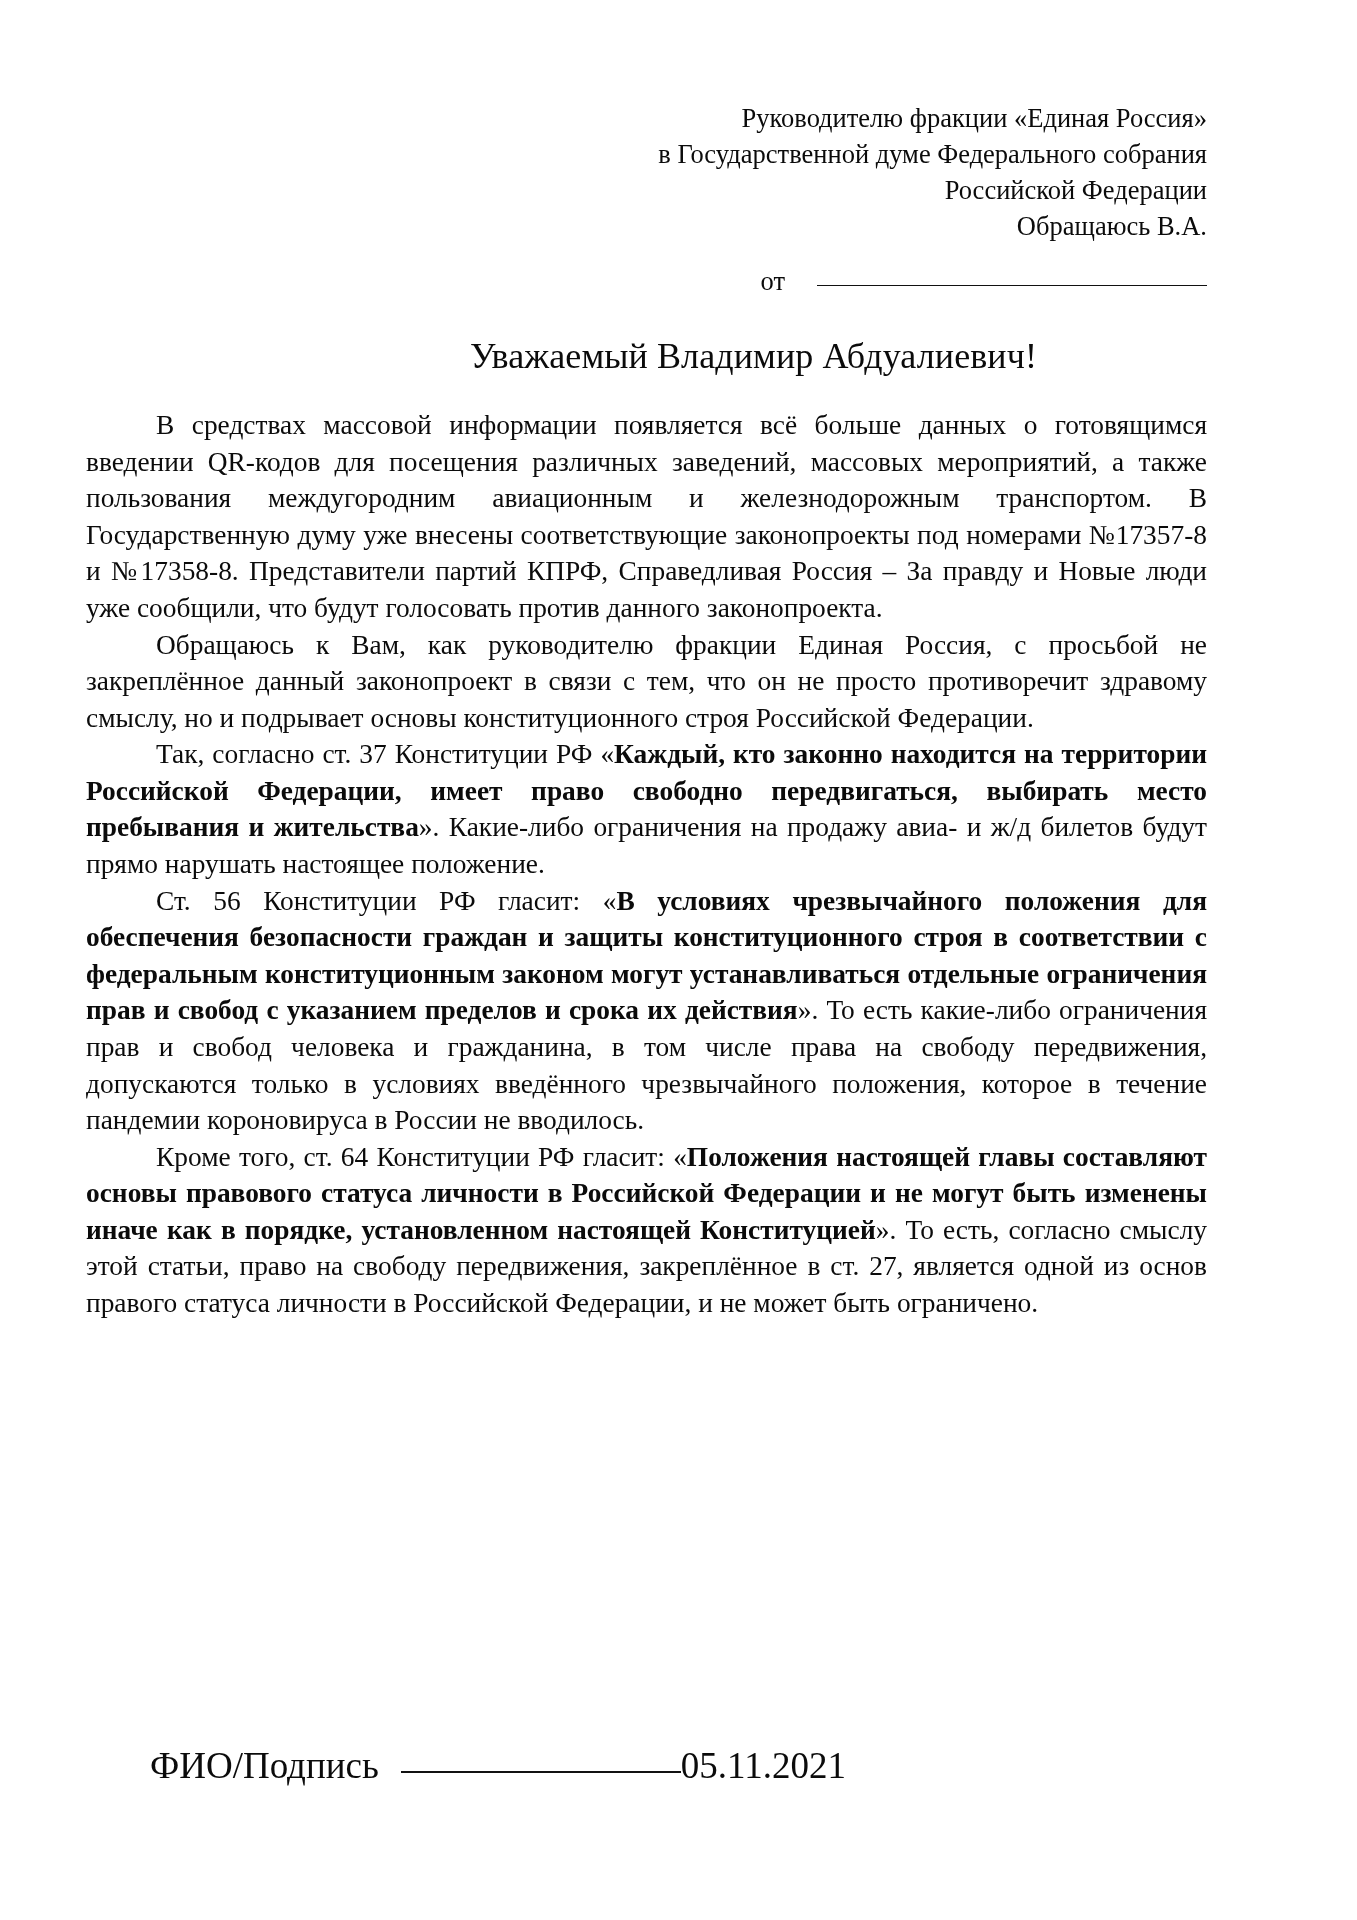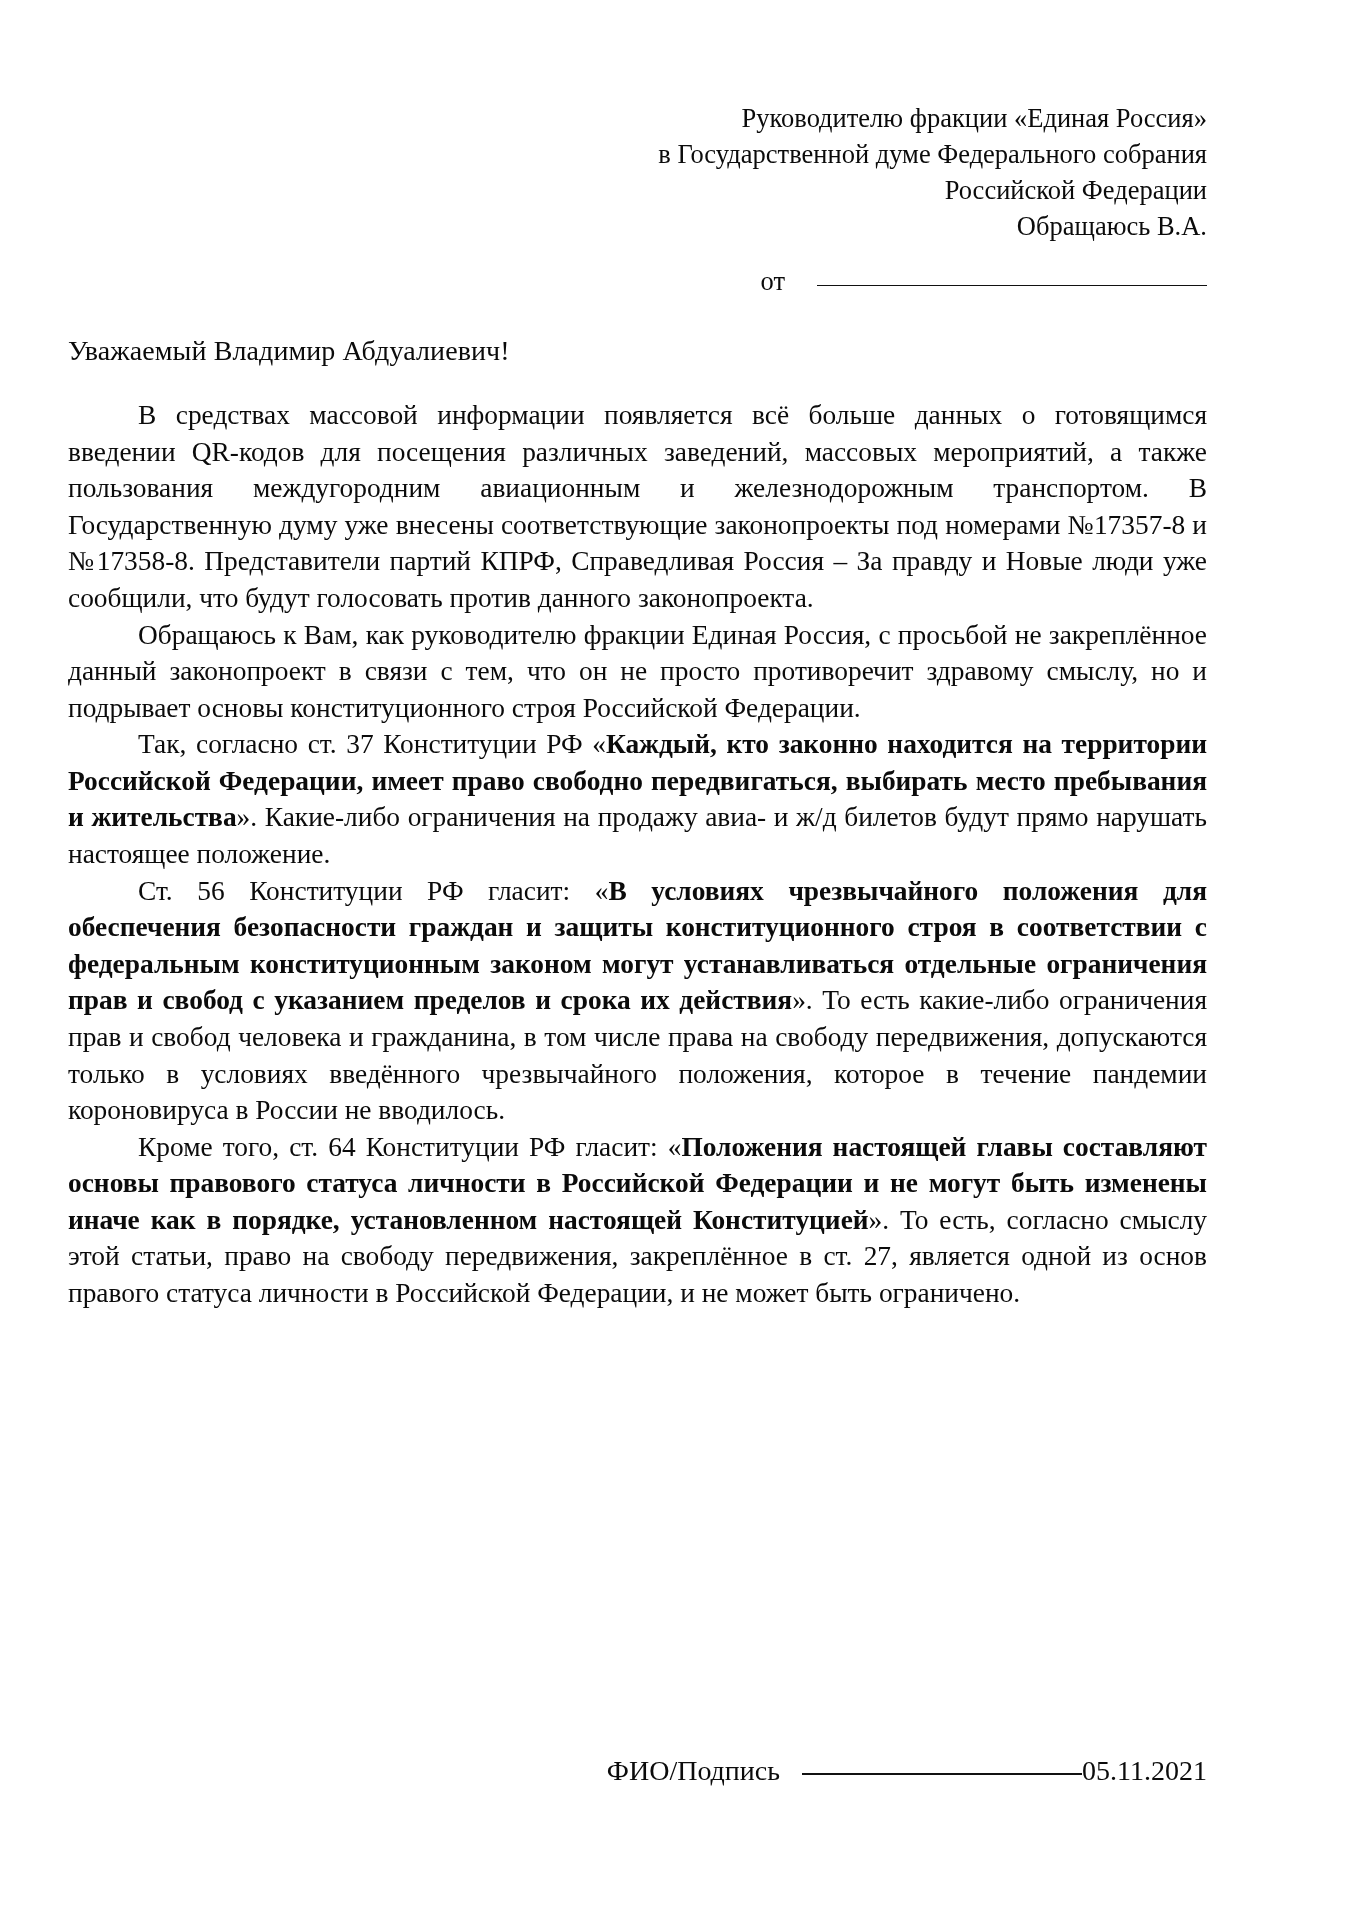--- a/index.html
+++ b/index.html
@@ -10,21 +10,21 @@
   body {
     font-family: "Liberation Serif", "DejaVu Serif", serif;
     color: #0b0b0b;
   }
   .page {
     position: relative;
     width: 1357px;
     height: 1920px;
     background: #ffffff;
     box-sizing: border-box;
-    padding: 100px 150px 0 68px;
+    padding: 100px 150px 0 86px;
     overflow: hidden;
   }
   
   .addressee {
     margin-left: auto;
     width: 560px;
     text-align: right;
     font-size: 26.5px;
     line-height: 1.36;
   }
@@ -46,22 +46,22 @@
     width: 390px;
     border-bottom: 1.6px solid #111;
     height: 1px;
     position: relative;
     top: -4px;
   }
 
   
   .salutation {
     margin-top: 38px;
-    text-align: left;
-    font-size: 28px;
+    text-align: right;
+    font-size: 36px;
     letter-spacing: 0.1px;
     padding-right: 170px;
   }
 
   
   .body-text {
     margin-top: 30px;
     font-size: 27.4px;
     line-height: 1.335;
     text-align: justify;
@@ -76,22 +76,22 @@
   .body-text b { font-weight: bold; }
 
   
   .footer {
     position: absolute;
     left: 150px;
     right: 150px;
     bottom: 133px;
     display: flex;
     align-items: baseline;
-    justify-content: flex-end;
-    font-size: 28px;
+    justify-content: flex-start;
+    font-size: 37px;
   }
   .sig-group {
     display: flex;
     align-items: baseline;
   }
   .sig-rule {
     display: inline-block;
     width: 280px;
     border-bottom: 2px solid #111;
     height: 1px;

